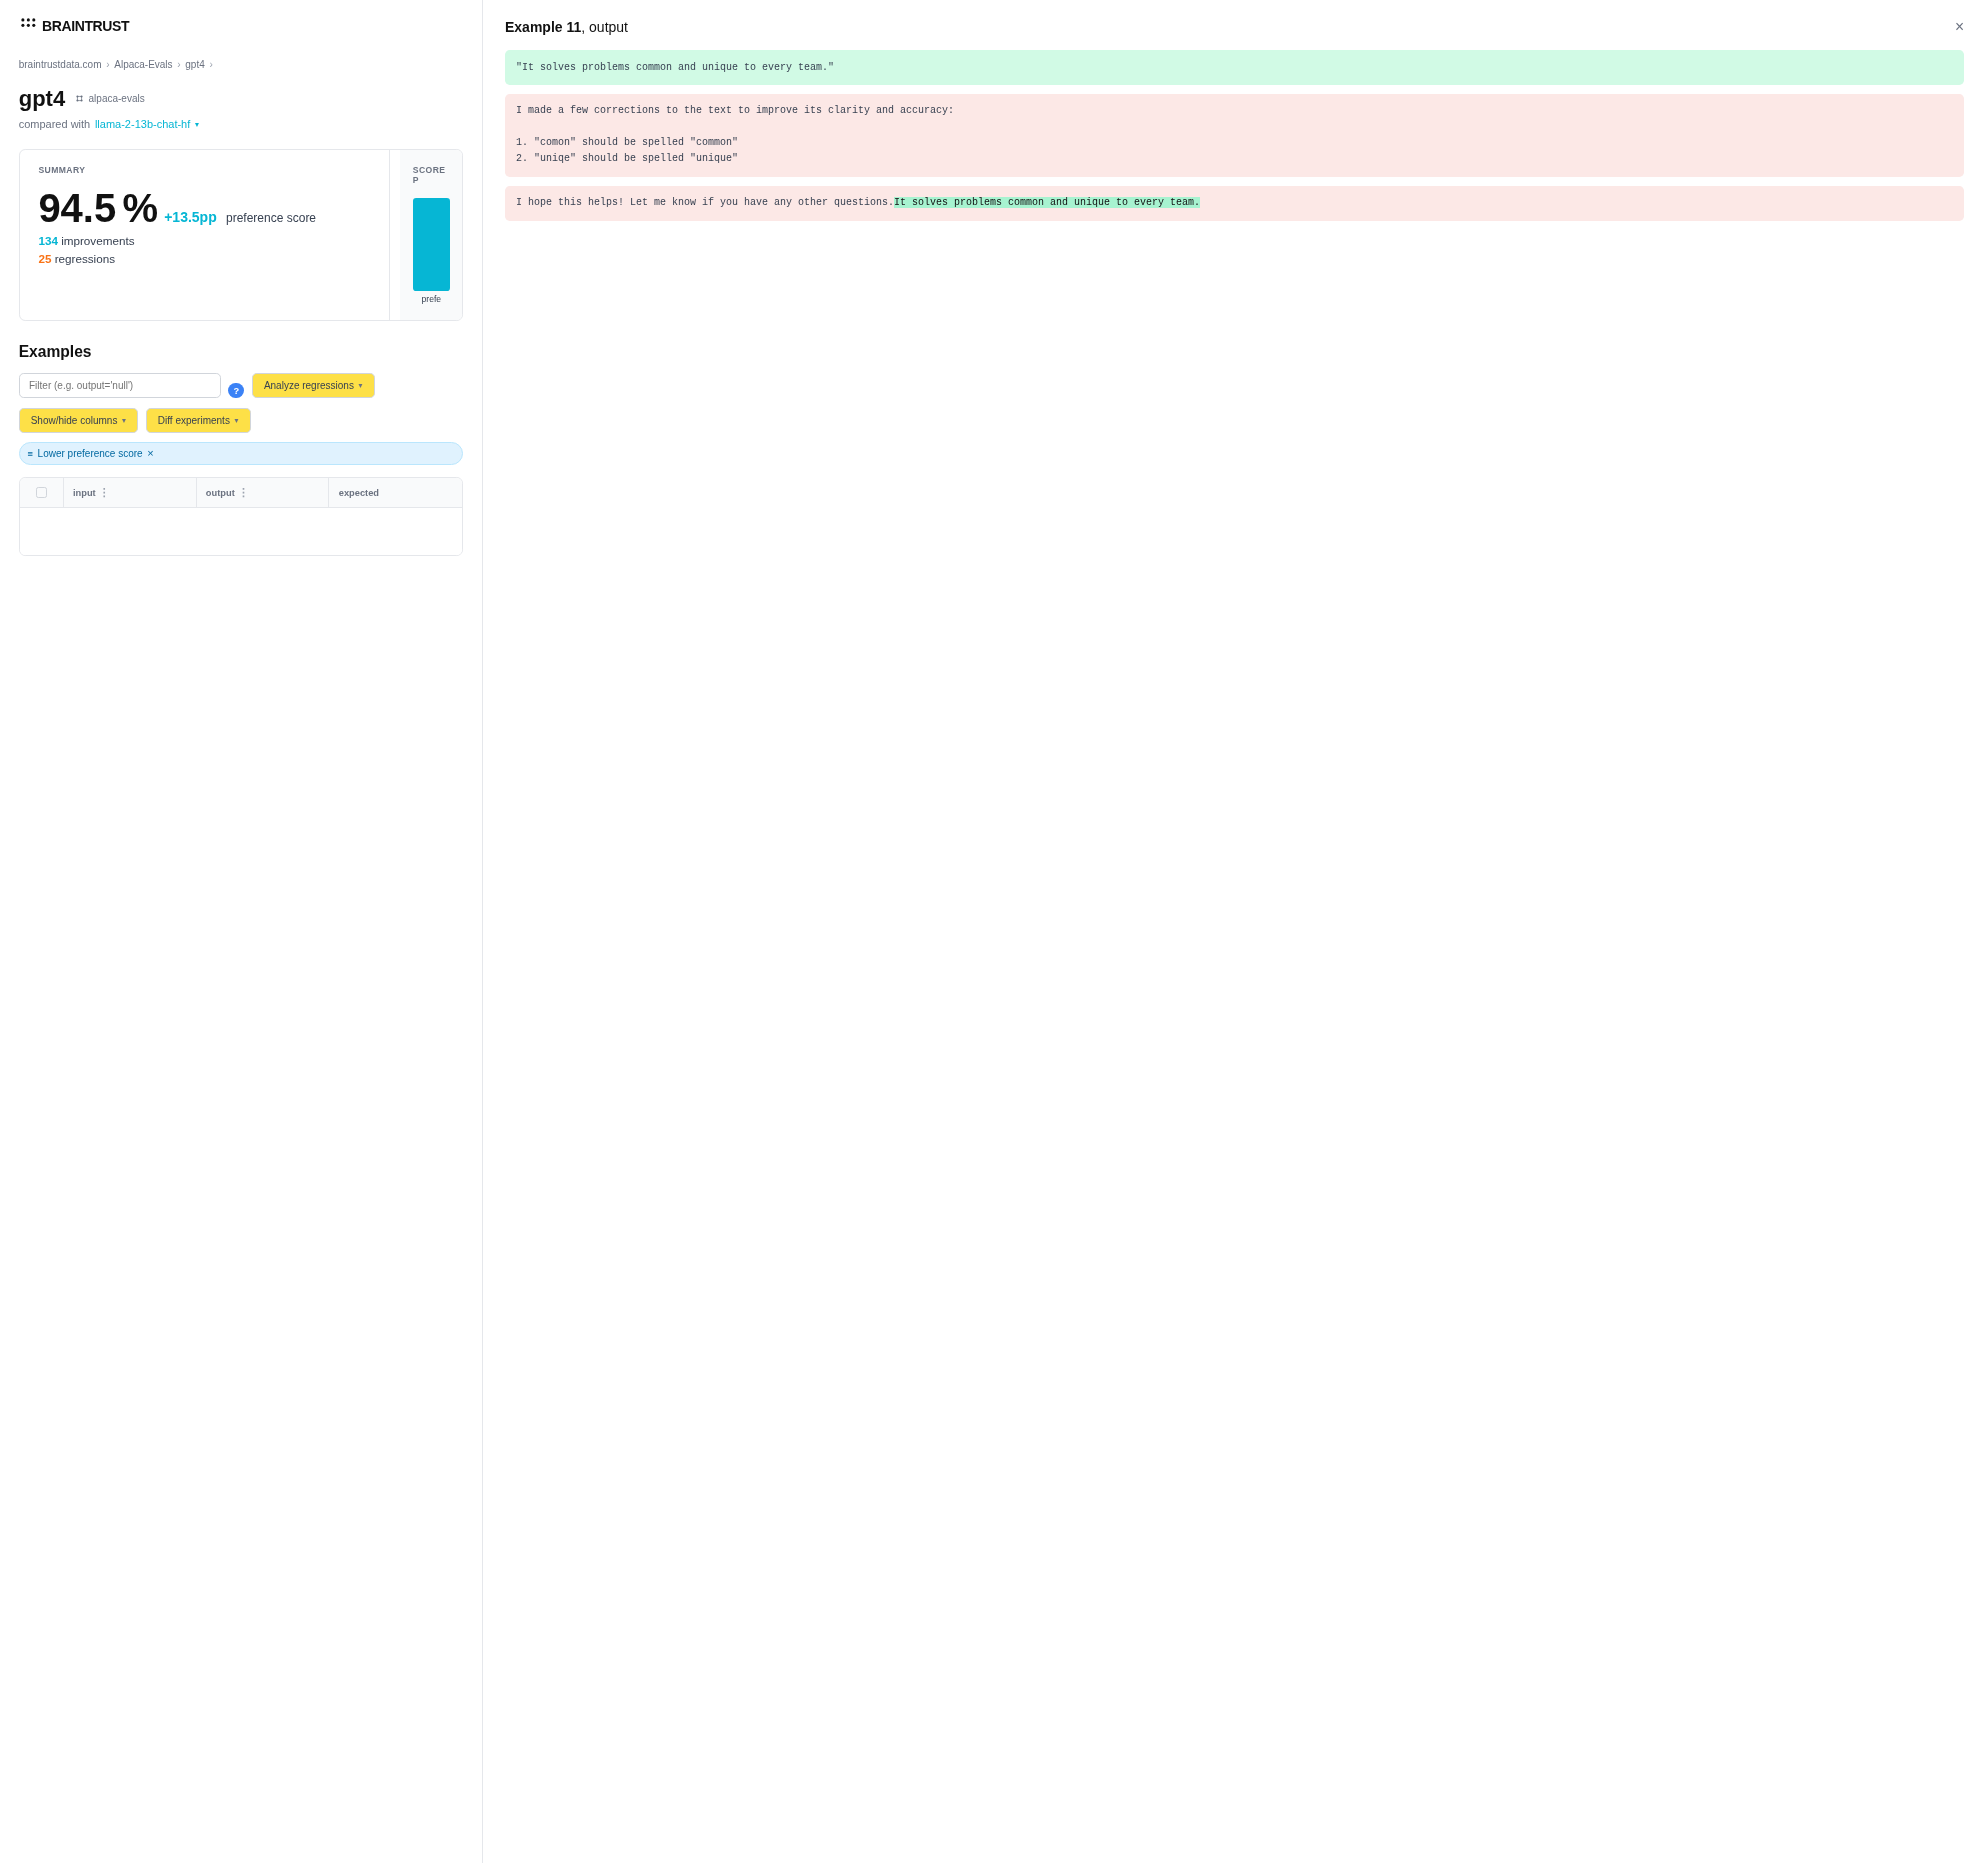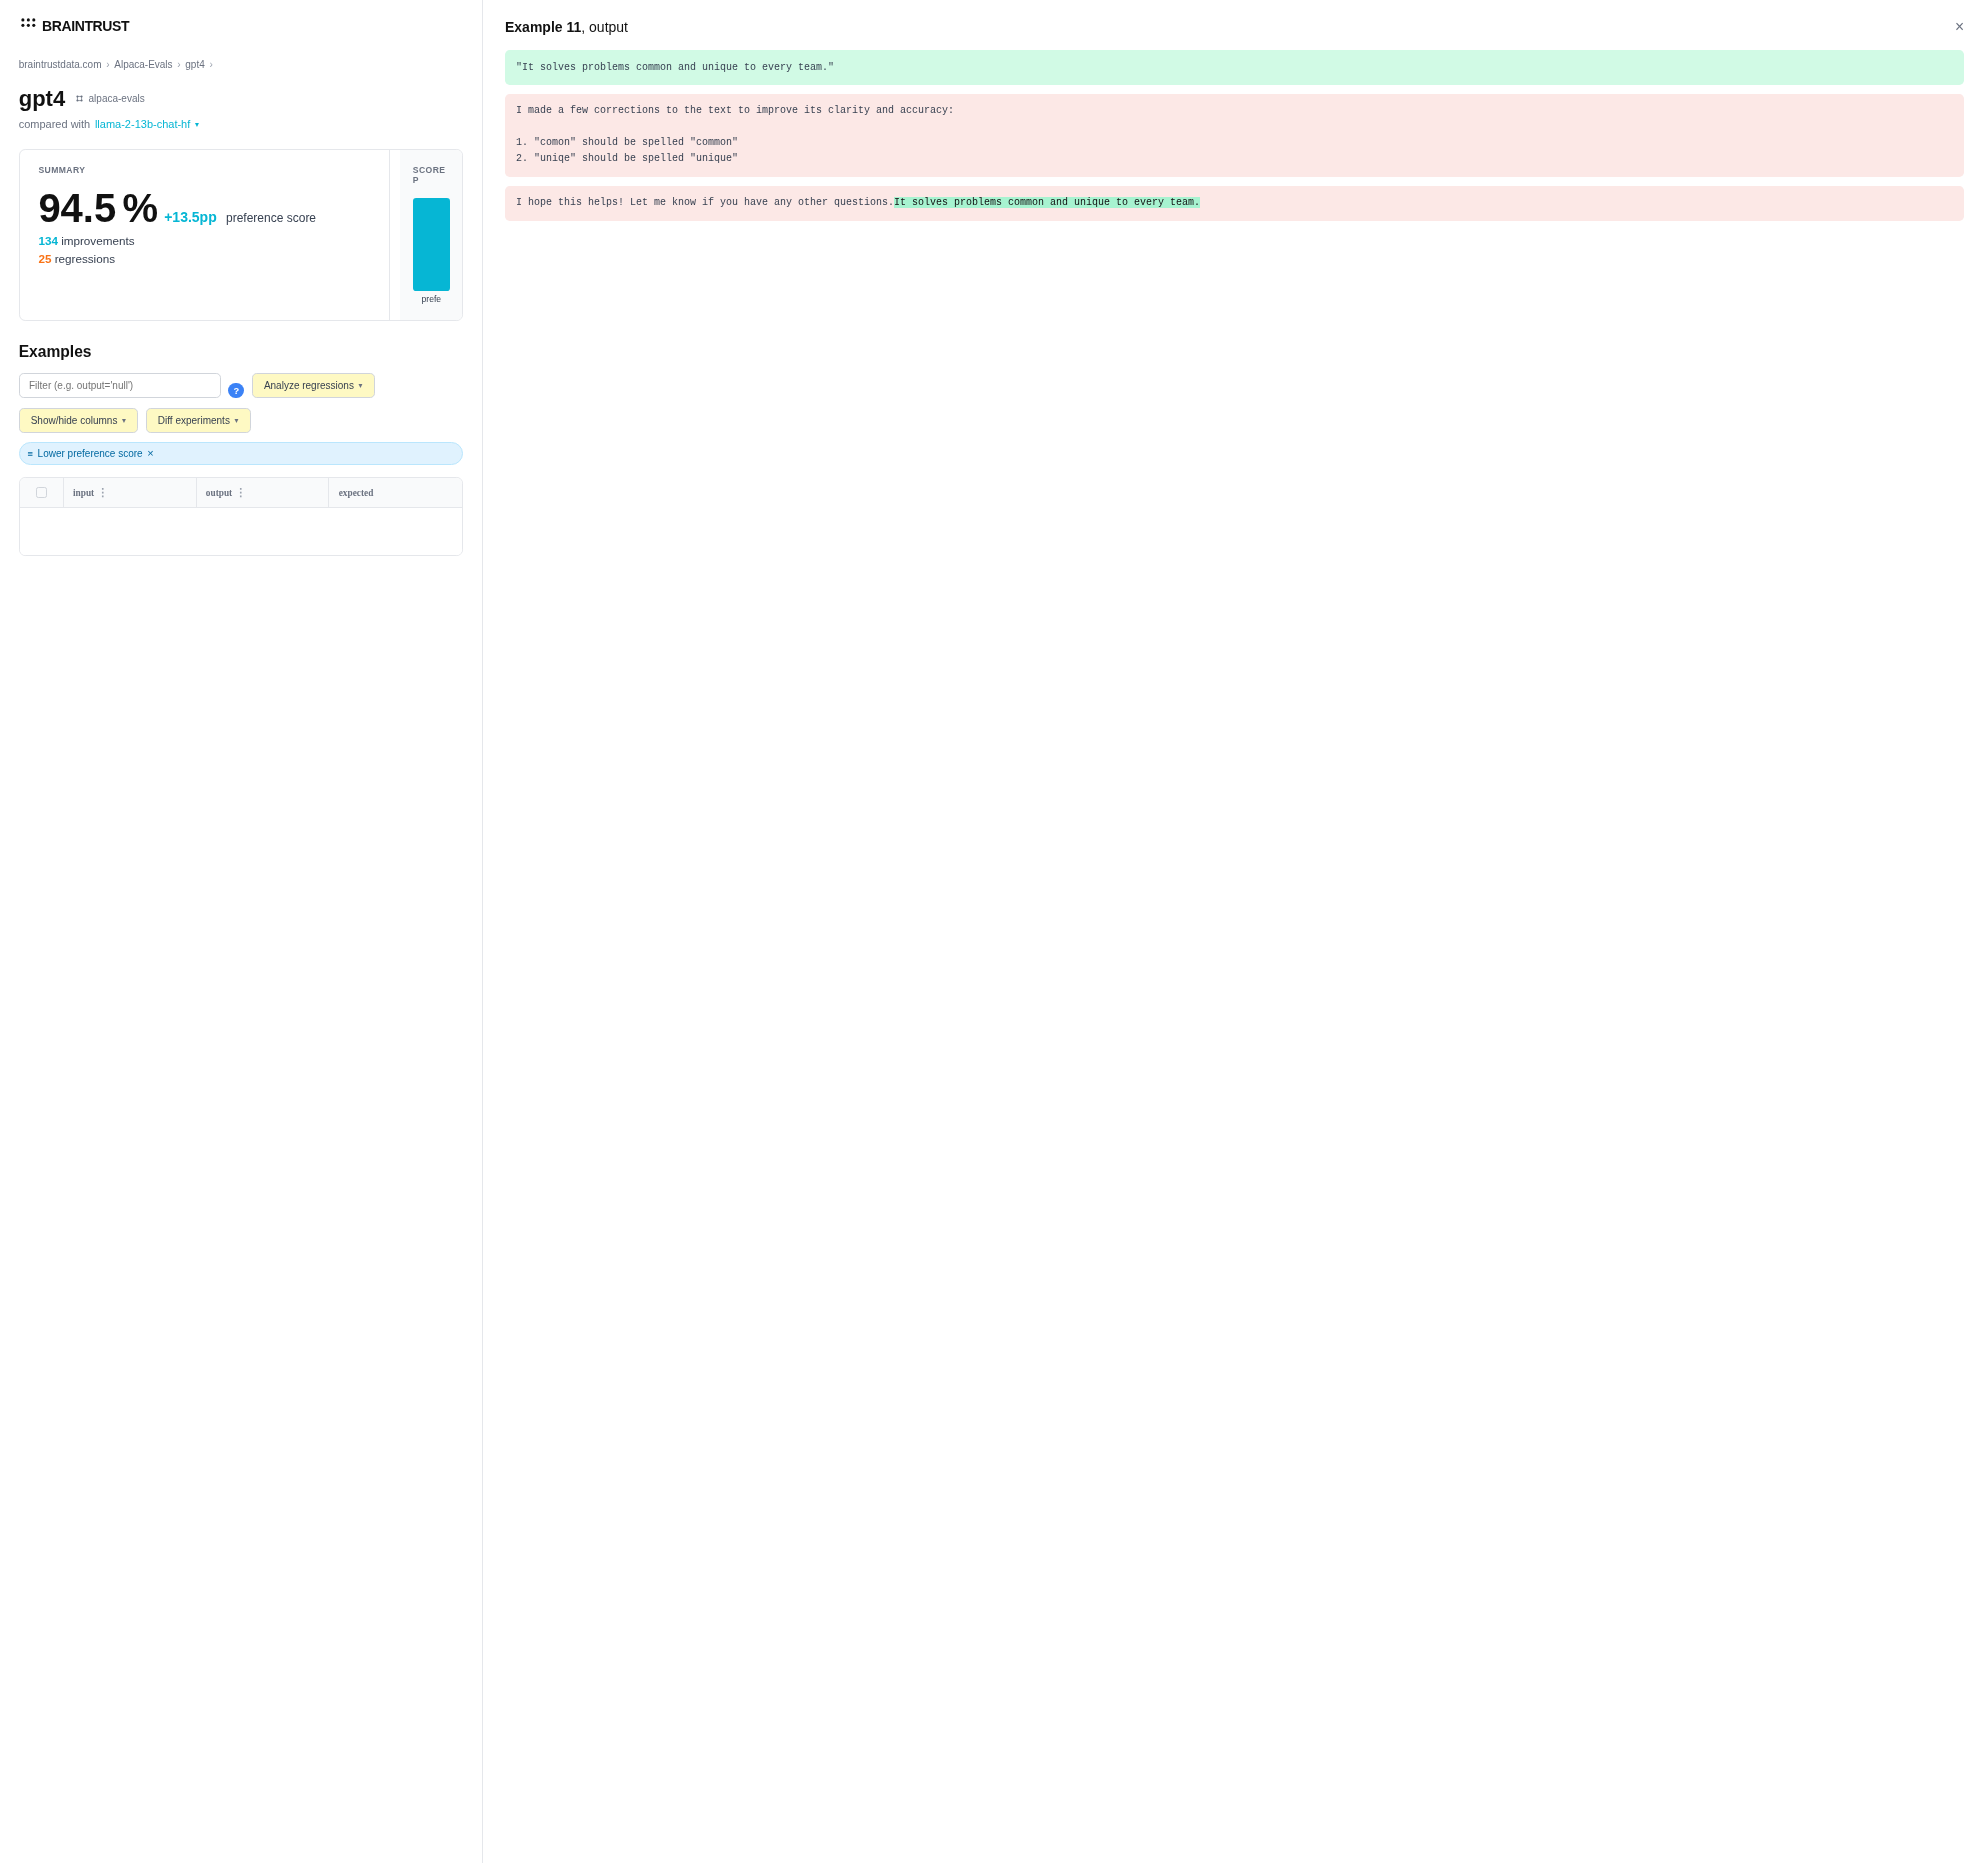--- a/index.html
+++ b/index.html
@@ -237,21 +237,21 @@
       flex-shrink: 0;
     }
 
     .btn {
       display: flex;
       align-items: center;
       gap: 4.7px;
       padding: 6.2px 11px;
       border: 0.8px solid #d1d5db;
       border-radius: 4.7px;
-      background: #fef9c3;
+      background: #fde047;
       font-size: 10px;
       color: #374151;
       cursor: pointer;
       white-space: nowrap;
     }
 
     .btn-chevron {
       font-size: 7.8px;
       color: #6b7280;
     }
@@ -291,21 +291,20 @@
       border: 0.8px solid #e5e7eb;
       border-radius: 6.2px;
       overflow: hidden;
     }
 
     .table-head {
       display: grid;
       grid-template-columns: 44px 1fr 1fr 1fr;
       background: #f9fafb;
       border-bottom: 0.8px solid #e5e7eb;
-      font-family: Liberation Serif, serif;
     }
 
     .th-cell {
       padding: 7.8px 9.3px;
       font-size: 9.3px;
       font-weight: 600;
       color: #6b7280;
       display: flex;
       align-items: center;
       gap: 3.1px;

